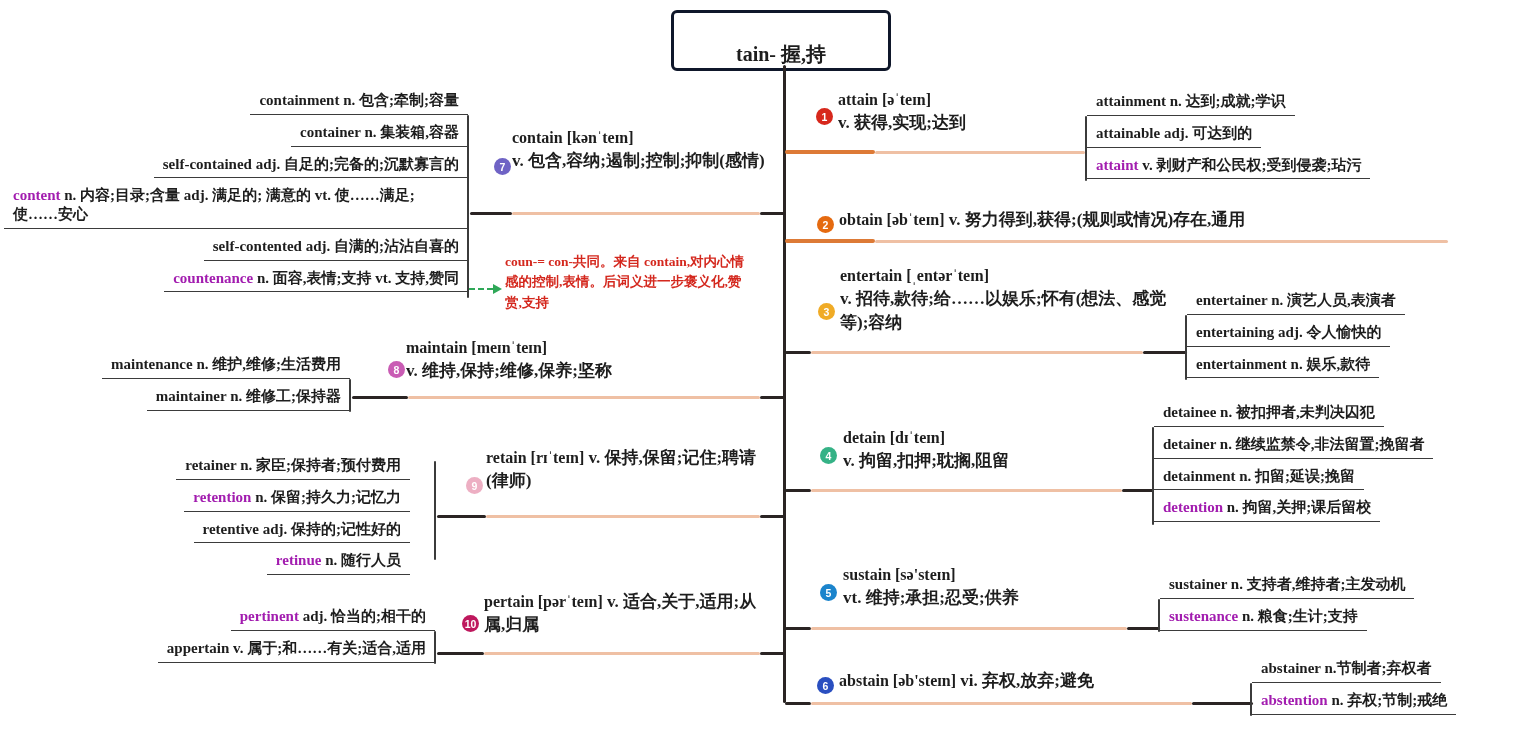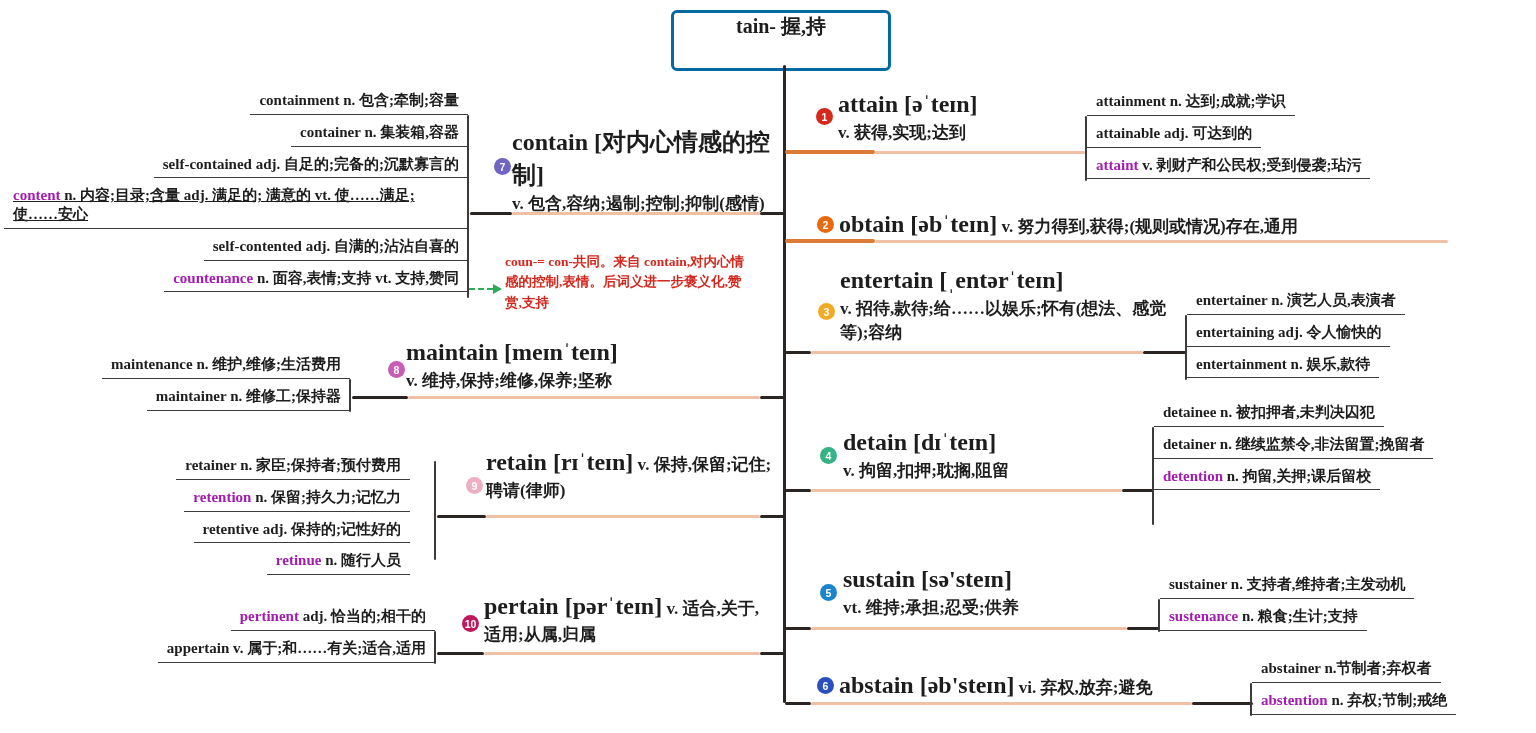--- a/index.html
+++ b/index.html
@@ -1,32 +1,32 @@
 <!DOCTYPE html>
 <html><head>
 <meta charset="utf-8">
 <style>
   html,body{margin:0;padding:0;background:#fff;}
   #canvas{position:relative;width:1536px;height:733px;background:#fff;overflow:hidden;
           font-family:"Liberation Serif","DejaVu Serif",serif;color:#1d1d1d;}
   .title-box{position:absolute;left:671px;top:10px;width:214px;height:55px;
-             border:3px solid #0369a1;border-radius:6px;display:flex;align-items:flex-start;
+             border:3px solid #0f172a;border-radius:6px;display:flex;align-items:flex-end;
              justify-content:center;font-size:20px;font-weight:bold;background:#fff;}
   .trunk{position:absolute;left:783px;top:65px;width:3px;height:638px;background:#2a2423;border-radius:2px;}
   .node{position:absolute;font-weight:bold;font-size:17px;line-height:1.38;}
-  .node .en{font-size:24px;}
+  .node .en{font-size:16px;}
   .badge{position:absolute;width:17px;height:17px;border-radius:50%;color:#fff;
          font:bold 10.5px "Liberation Sans",sans-serif;display:flex;align-items:center;
          justify-content:center;z-index:3;}
   .kids{position:absolute;display:flex;flex-direction:column;gap:5px;}
   .kids.spine-left{align-items:flex-start;}
   .kids.spine-right{align-items:flex-end;}
   .child{width:fit-content;white-space:nowrap;font-weight:bold;font-size:15px;
          padding:3px 9px 4px 9px;border-bottom:1.8px solid #3b3b3b;line-height:1.25;}
-  .child.wrap{white-space:normal;max-width:446px;text-decoration:underline;}
+  .child.wrap{white-space:normal;max-width:446px;}
   .term.red{color:#a21caf;}
   .spine{position:absolute;width:2px;background:#3b3b3b;border-radius:2px;z-index:1;}
   .line{position:absolute;height:2.5px;border-radius:2px;z-index:1;}
   .line.salmon{background:#efc0a4;}
   .line.dark{background:#2a2423;}
   .line.orange{background:#dd7a36;height:4px;}
   .note{position:absolute;left:505px;top:252px;width:252px;color:#d4281e;
         font-weight:bold;font-size:13.5px;line-height:1.5;}
   .dash{position:absolute;left:469px;top:288px;width:24px;border-top:2.2px dashed #2fa858;}
   .tri{position:absolute;left:493px;top:284px;width:0;height:0;border-left:9px solid #2fa858;
@@ -84,20 +84,21 @@
   <div class="line dark" style="left:1122px;top:489px;width:32px"></div>
   <div class="badge" style="left: 820px; top: 447px; background: rgb(53, 178, 134);">4</div>
   <div class="node" style="left:843px;top:426px">
     <span class="en"><span>detain</span> <span>[dɪˈteɪn]</span></span><br>
     <span>v. 拘留,扣押;耽搁,阻留</span>
   </div>
   <div class="spine" style="left:1152px;top:427px;height:98px"></div>
   <div class="kids spine-left" style="left:1154px;top:400px">
     <div class="child"><span class="term">detainee</span><span> n. 被扣押者,未判决囚犯</span></div>
     <div class="child"><span class="term">detainer</span><span> n. 继续监禁令,非法留置;挽留者</span></div>
+    <div class="child"><span class="term">detainment</span><span> n. 扣留;延误;挽留</span></div>
     <div class="child"><span class="term red">detention</span><span> n. 拘留,关押;课后留校</span></div>
   </div>
 
   <div class="line dark" style="left:785px;top:627px;width:26px"></div>
   <div class="line salmon" style="left:811px;top:627px;width:316px"></div>
   <div class="line dark" style="left:1127px;top:627px;width:33px"></div>
   <div class="badge" style="left: 820px; top: 584px; background: rgb(27, 132, 204);">5</div>
   <div class="node" style="left:843px;top:563px">
     <span class="en"><span>sustain</span> <span>[sə'steɪn]</span></span><br>
     <span>vt. 维持;承担;忍受;供养</span>
@@ -120,21 +121,21 @@
   <div class="kids spine-left" style="left:1252px;top:656px">
     <div class="child"><span class="term">abstainer</span><span> n.节制者;弃权者</span></div>
     <div class="child"><span class="term red">abstention</span><span> n. 弃权;节制;戒绝</span></div>
   </div>
 
   <div class="line dark" style="left:470px;top:212px;width:42px"></div>
   <div class="line salmon" style="left:512px;top:212px;width:248px"></div>
   <div class="line dark" style="left:760px;top:212px;width:25px"></div>
   <div class="badge" style="left: 494px; top: 158px; background: rgb(111, 99, 197);">7</div>
   <div class="node" style="left:512px;top:126px;width:272px">
-    <span class="en"><span>contain</span> <span>[对内心情感的控制]</span></span><br>
+    <span class="en"><span>contain</span> <span>[kənˈteɪn]</span></span><br>
     <span>v. 包含,容纳;遏制;控制;抑制(感情)</span>
   </div>
   <div class="spine" style="left:467px;top:115px;height:183px"></div>
   <div class="kids spine-right" style="left:0px;top:88px;width:468px">
     <div class="child"><span class="term">containment</span><span> n. 包含;牵制;容量</span></div>
     <div class="child"><span class="term">container</span><span> n. 集装箱,容器</span></div>
     <div class="child"><span class="term">self-contained</span><span> adj. 自足的;完备的;沉默寡言的</span></div>
     <div class="child wrap"><span class="term red">content</span><span> n. 内容;目录;含量 adj. 满足的; 满意的 vt. 使……满足;使……安心</span></div>
     <div class="child"><span class="term">self-contented</span><span> adj. 自满的;沾沾自喜的</span></div>
     <div class="child"><span class="term red">countenance</span><span> n. 面容,表情;支持 vt. 支持,赞同</span></div>

